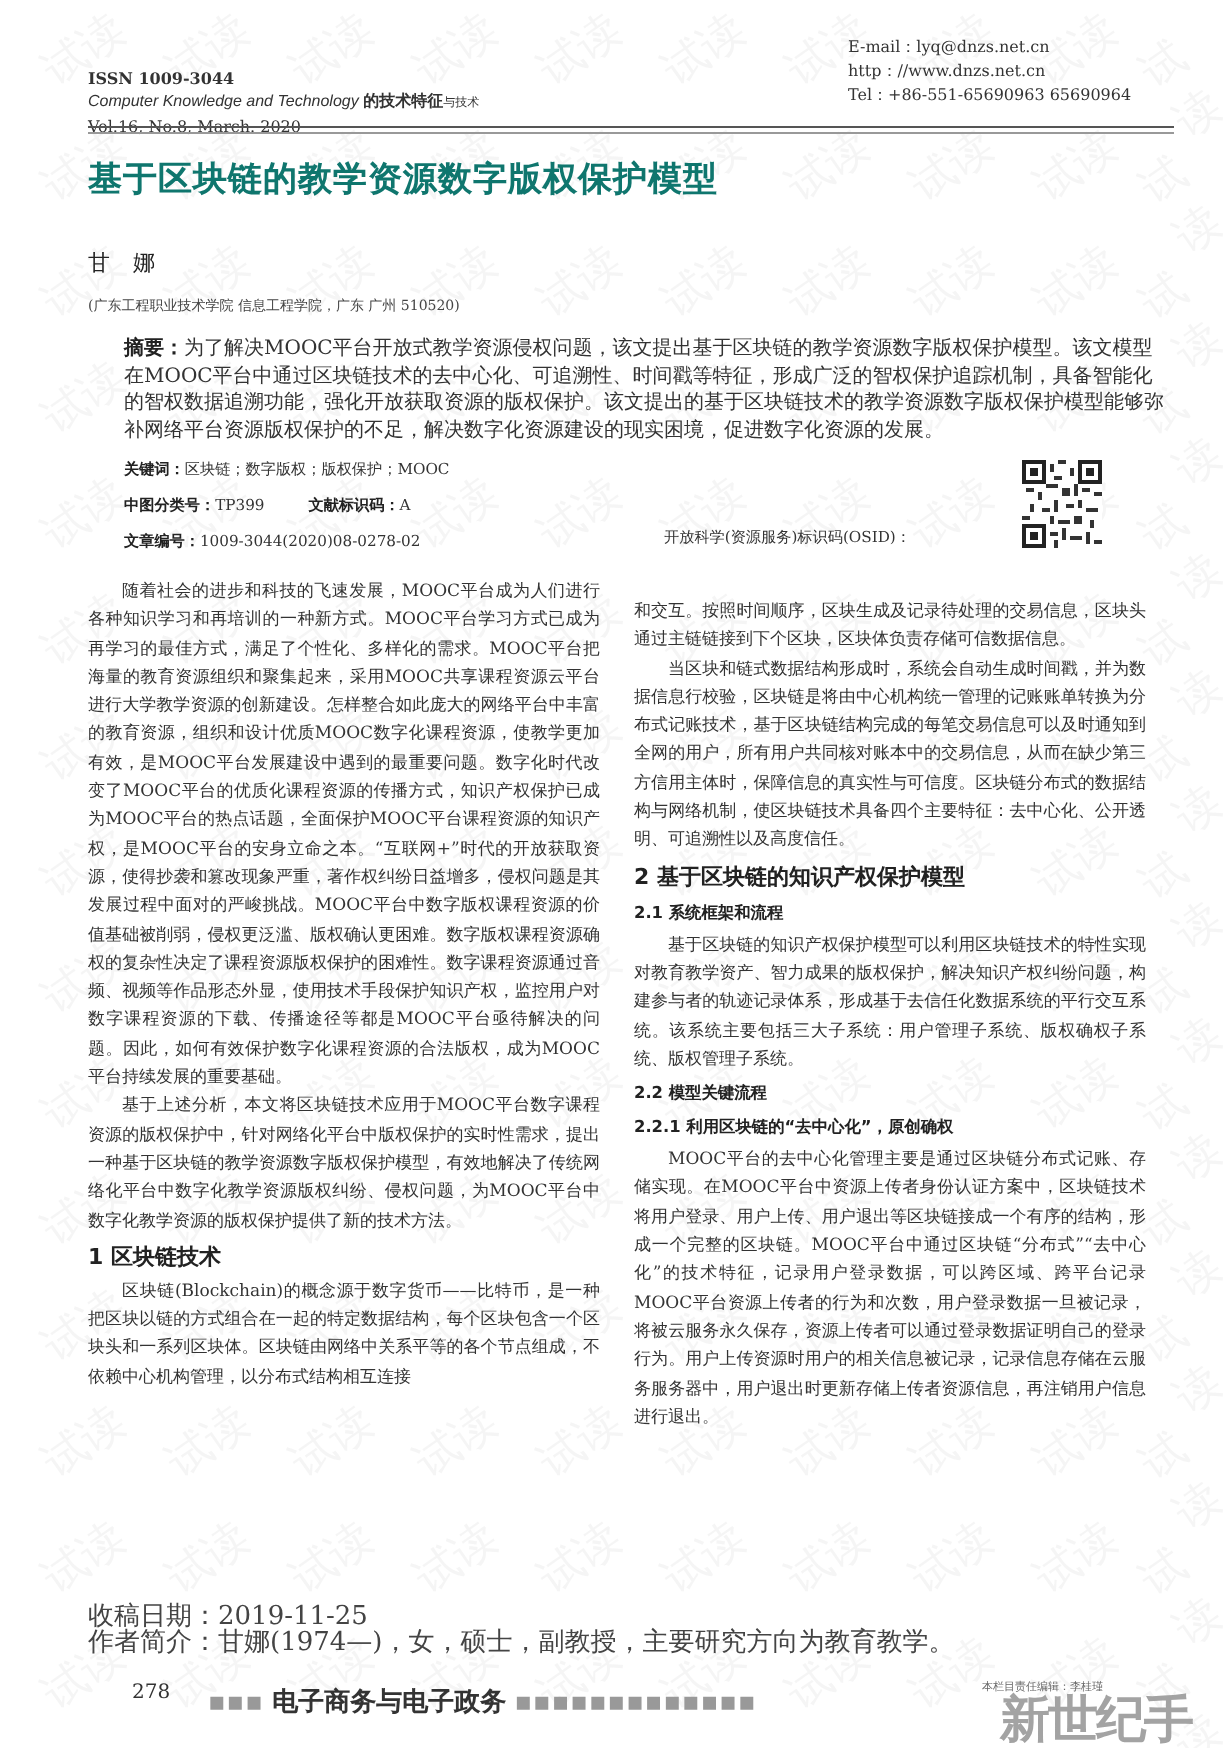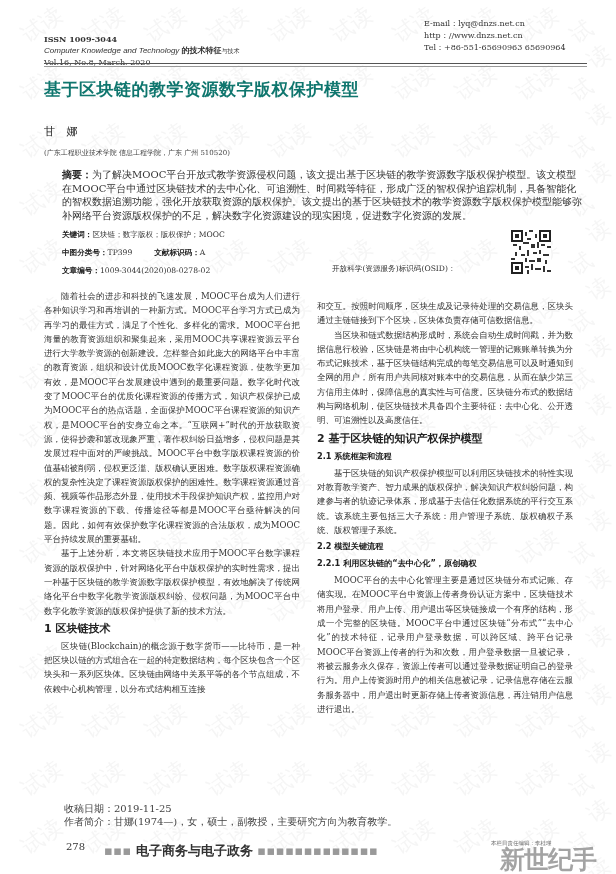--- a/index.html
+++ b/index.html
@@ -22,21 +22,21 @@
   .meta .sp{display:inline-block;width:22px;}
   .osid{left:332px;top:264px;font-size:7.6px;color:#333;}
   .qr{left:511px;top:230px;width:40px;height:44px;}
   .col{width:256px;font-size:8.5px;line-height:14.3px;color:#333;text-align:justify;}
   .col p{margin:0;text-indent:2em;}
   .col p.noind{text-indent:0;}
   .col h2{margin:3px 0 2px 0;font-size:11px;font-family:"DejaVu Sans",sans-serif;font-weight:bold;color:#222;line-height:16px;}
   .col h3{margin:2px 0 2px 0;font-size:8.2px;font-family:"DejaVu Sans",sans-serif;font-weight:bold;color:#222;line-height:15px;}
   .left{left:44px;top:289px;}
   .right{left:317px;top:299px;}
-  .footnotes{left:44px;top:802px;font-size:10px;line-height:13px;color:#444;margin-left:20px;}
+  .footnotes{left:44px;top:802px;font-size:13px;line-height:13px;color:#444;}
   .pagenum{left:66px;top:841px;font-size:10px;color:#333;}
   .section{left:104px;top:842px;font-size:13px;color:#333;font-family:"DejaVu Sans",sans-serif;}
   .section b{font-weight:bold;}
   .section .dots{color:#999;letter-spacing:0.5px;}
   .editor{left:491px;top:840px;font-size:5.5px;color:#666;}
   .brand{left:500px;top:843px;font-size:25px;font-weight:bold;font-family:"DejaVu Sans",sans-serif;color:#9a9a9a;letter-spacing:-1px;opacity:0.9;}
 </style>
 </head>
 <body>
 

